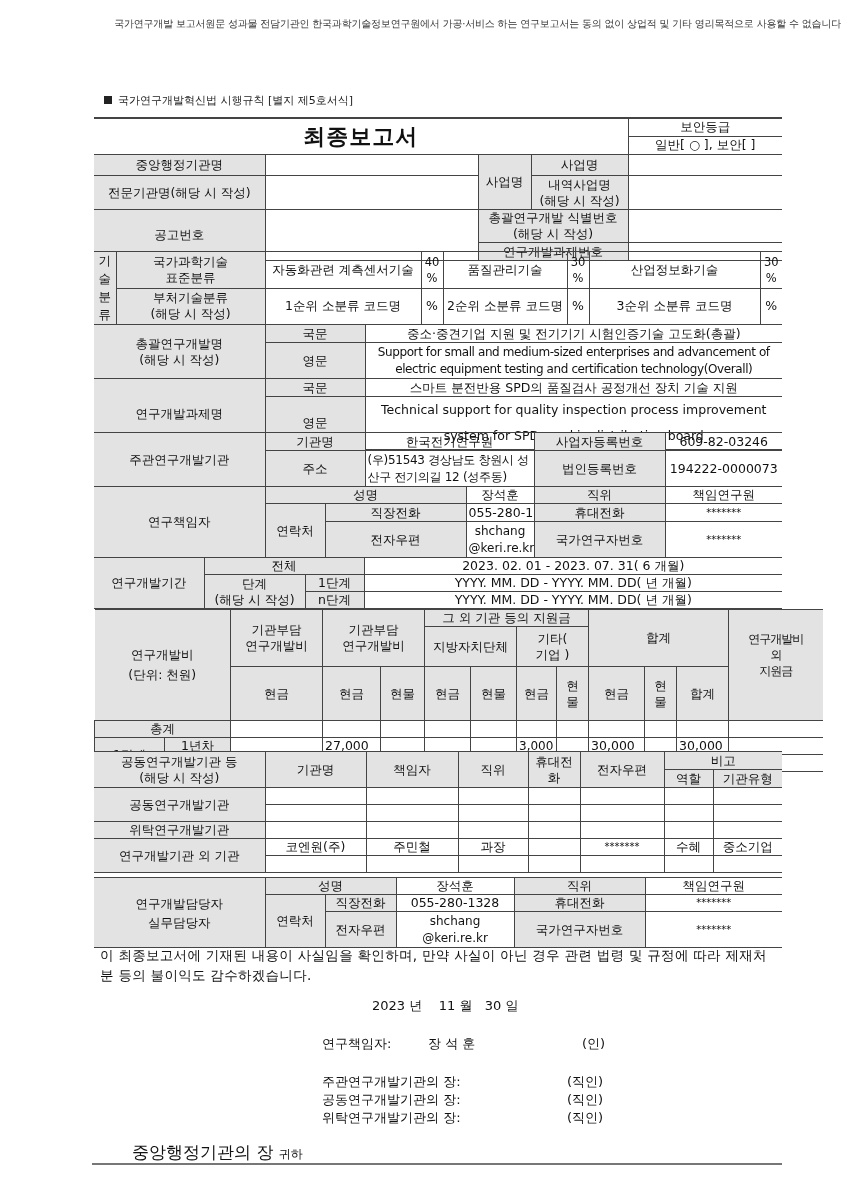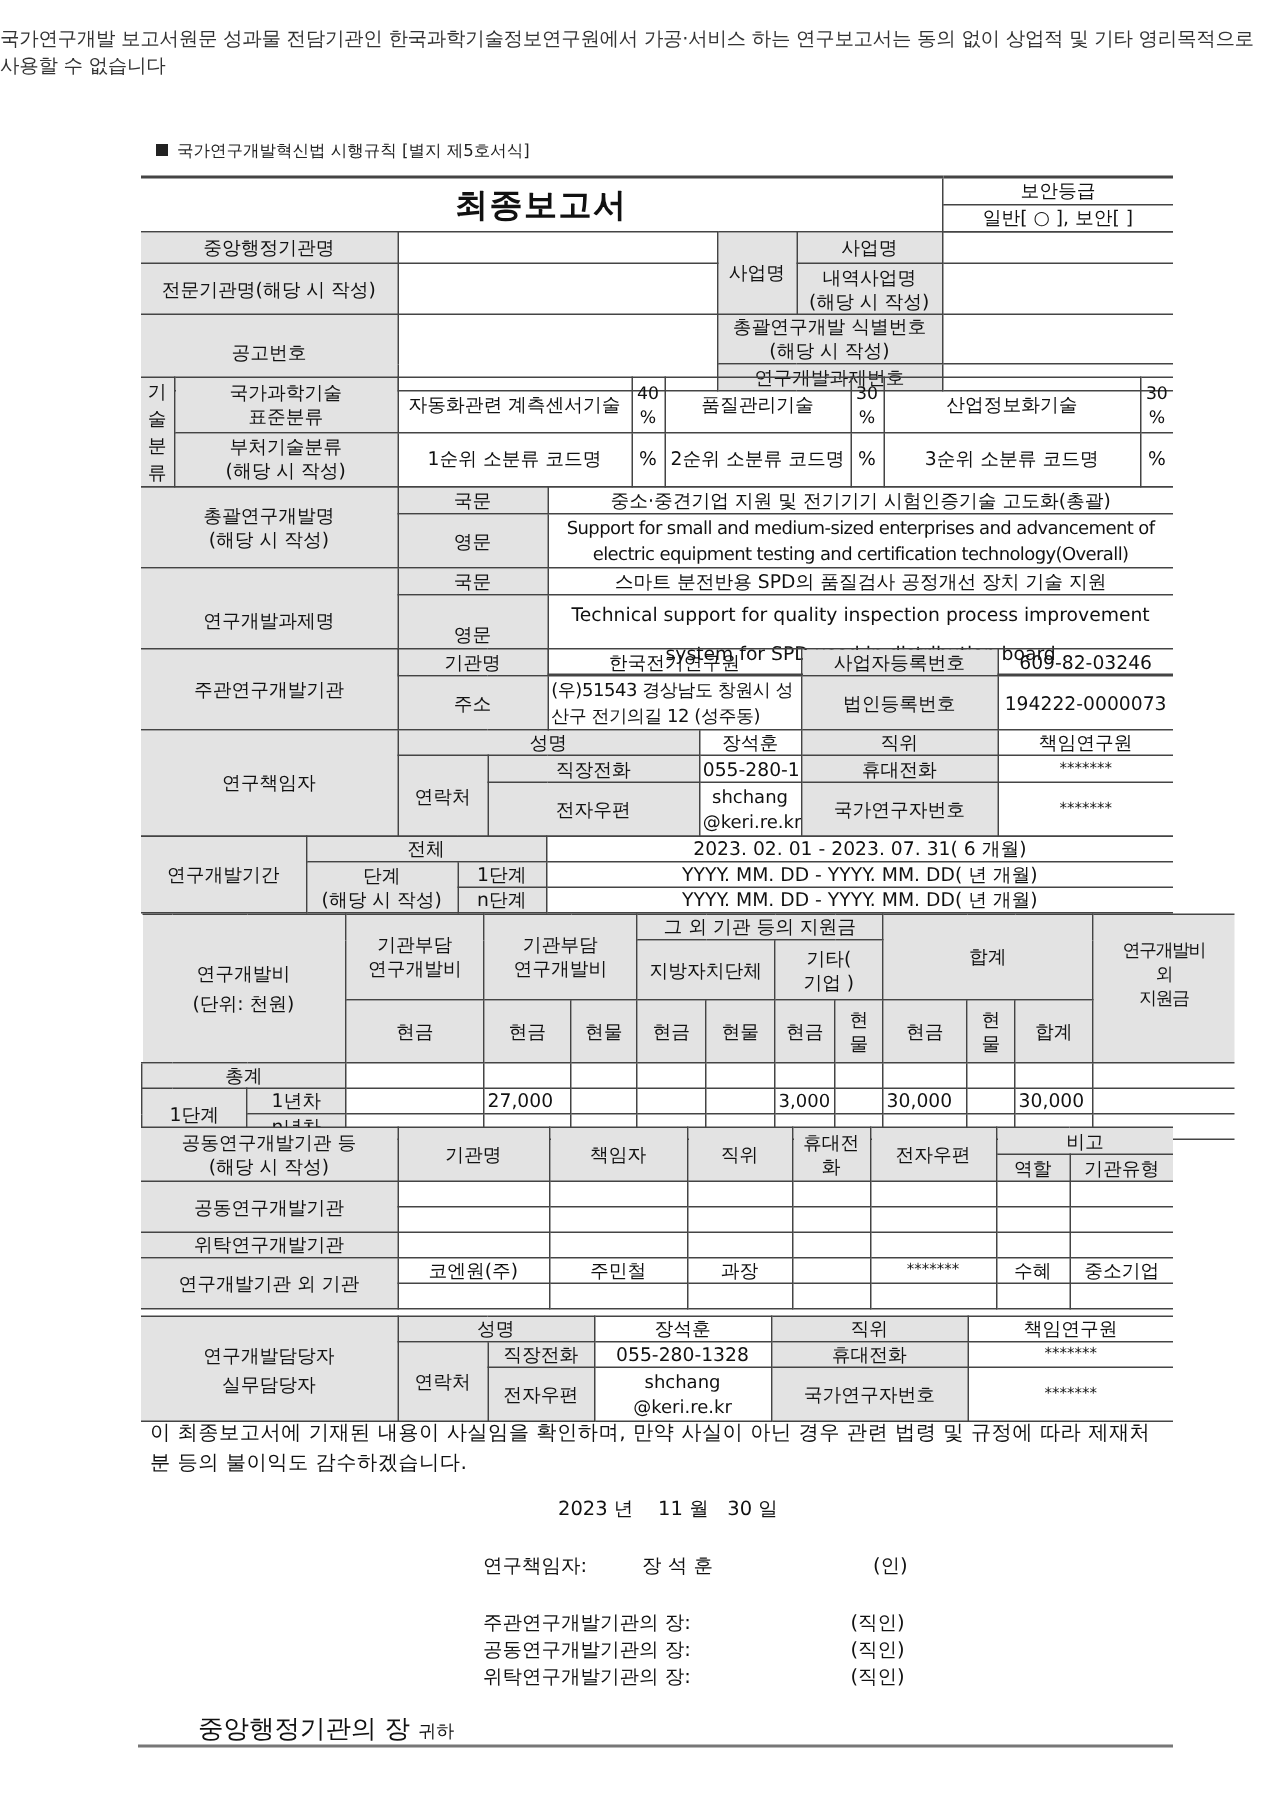--- a/index.html
+++ b/index.html
@@ -1,17 +1,17 @@
 <!DOCTYPE html>
 <html><head>
 <meta charset="utf-8">
 <style>
   html,body{margin:0;padding:0;background:#fff;}
   body{width:849px;height:1200px;position:relative;overflow:hidden;font-family:"DejaVu Sans",sans-serif;color:#111;}
-  .notice{position:absolute;top:17px;right:8px;font-size:13px;color:#333;letter-spacing:-0.2px;}
+  .notice{position:absolute;top:17px;right:8px;font-size:10px;color:#333;letter-spacing:-0.2px;}
   .form-ref{position:absolute;top:93px;left:104px;font-size:11px;color:#222;}
   .form-ref .sq{display:inline-block;width:8px;height:8px;background:#222;margin-right:6px;vertical-align:0px;}
   table.f{position:absolute;left:94px;border-collapse:collapse;table-layout:fixed;font-size:12.5px;}
   table.f td{border:1px solid #444;text-align:center;vertical-align:middle;padding:0 2px;line-height:16px;overflow:hidden;white-space:nowrap;}
   table.f td.g{background:#e3e3e3;}
   table.f td.l{text-align:left;}
   table.f td.wrap{white-space:normal;}
   .topline{border-top:2px solid #444 !important;font-family:Liberation Serif, serif;}
   .title{font-size:22px;font-weight:bold;letter-spacing:1px;}
   .decl{position:absolute;left:100px;top:945px;width:680px;font-size:13.5px;line-height:20px;letter-spacing:0.3px;}
@@ -250,21 +250,21 @@
     <td class="g" colspan="3" rowspan="2">합계</td>
     <td class="g" rowspan="3" style="border-right:none;white-space:pre-line;font-size:12px;letter-spacing:-1px;padding-bottom:20px">연구개발비
 외
 지원금</td>
   </tr>
   <tr style="height:40px">
     <td class="g" colspan="2">지방자치단체</td>
     <td class="g" colspan="2" style="white-space:pre-line">기타(
 기업 )</td>
   </tr>
-  <tr style="height:42px">
+  <tr style="height:54px">
     <td class="g">현금</td>
     <td class="g">현금</td>
     <td class="g">현물</td>
     <td class="g">현금</td>
     <td class="g">현물</td>
     <td class="g">현금</td>
     <td class="g" style="white-space:pre-line">현
 물</td>
     <td class="g">현금</td>
     <td class="g" style="white-space:pre-line">현

